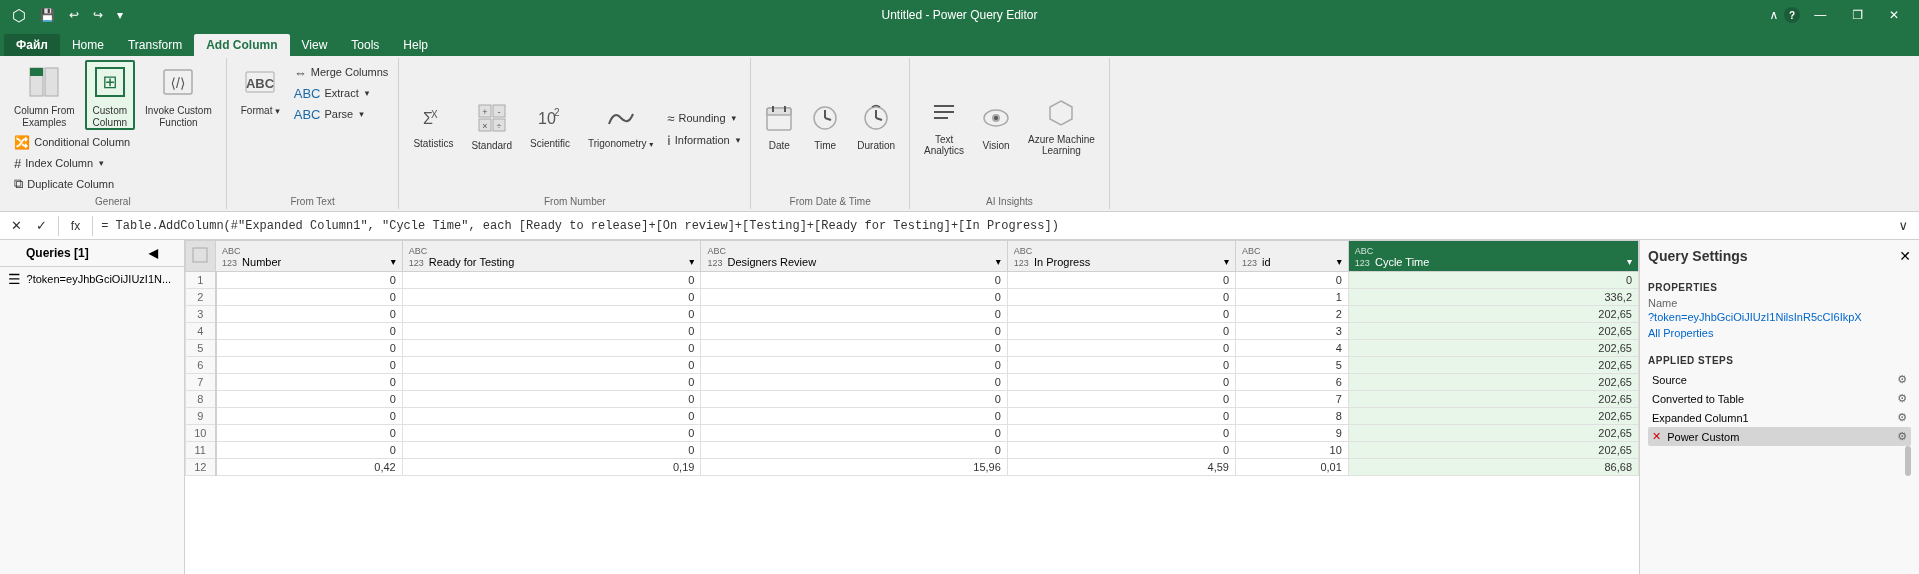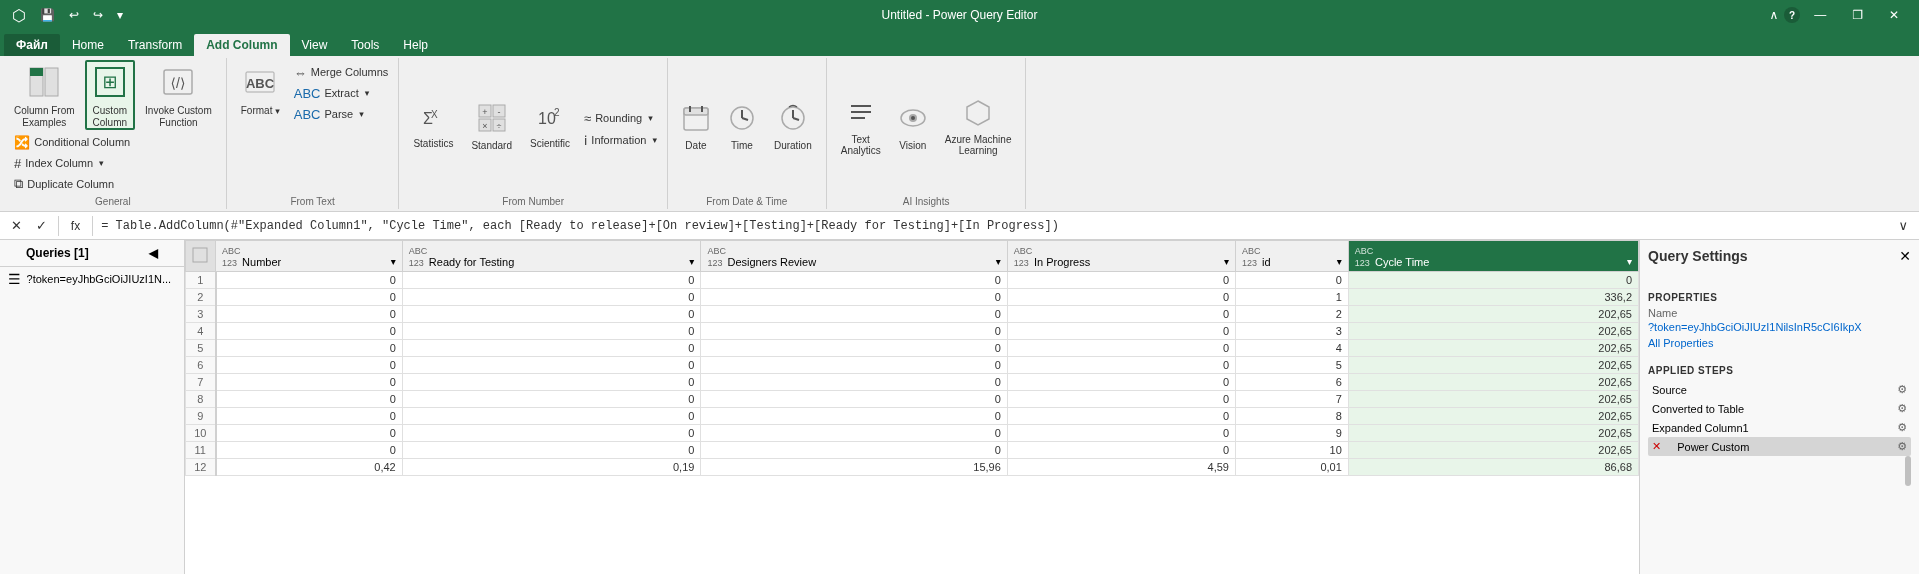--- a/index.html
+++ b/index.html
@@ -256,21 +256,21 @@
       background: #f8f8f8;
       border-left: 1px solid #d0d0d0;
       display: flex;
       flex-direction: column;
       padding: 8px;
     }
     .right-panel-header {
       display: flex;
       justify-content: space-between;
       align-items: center;
-      margin-bottom: 20px;
+      margin-bottom: 10px;
     }
     .right-panel-title { font-size: 14px; font-weight: 600; color: #333; }
     .section-title {
       font-size: 10px;
       font-weight: 700;
       color: #333;
       text-transform: uppercase;
       letter-spacing: 0.5px;
       margin: 8px 0 4px 0;
     }
@@ -287,21 +287,21 @@
       color: #0066cc;
       cursor: pointer;
       margin-bottom: 8px;
     }
     .step-item {
       display: flex;
       align-items: center;
       padding: 3px 4px;
       cursor: pointer;
       border-radius: 2px;
-      gap: 16px;
+      gap: 6px;
       font-size: 11px;
     }
     .step-item.active { background: #d0d0d0; }
     .step-gear { color: #666; font-size: 11px; margin-left: auto; }
     .step-error { color: #cc0000; font-size: 11px; }
     .scrollbar-area { flex: 1; position: relative; }
     .mini-scrollbar {
       position: absolute;
       right: 0;
       top: 0;
@@ -469,20 +469,28 @@
         <div>Standard</div>
       </div>
       <div class="ribbon-btn-medium">
         <div class="btn-icon">
           <svg width="28" height="24" viewBox="0 0 28 24">
               <text x="2" y="18" font-size="16" fill="#555">10</text>
               <text x="18" y="10" font-size="10" fill="#555">2</text>
             </svg>
         </div>
         <div>Scientific</div>
+      </div>
+      <div class="ribbon-btn-medium">
+        <div class="btn-icon">
+          <svg width="28" height="24" viewBox="0 0 28 24">
+              <path d="M2 18 Q7 4 14 12 Q21 20 26 8" stroke="#555" stroke-width="2" fill="none"></path>
+            </svg>
+        </div>
+        <div>Trigonometry <span style="font-size:8px;">▾</span></div>
       </div>
       <div class="ribbon-column" style="gap:2px; justify-content:flex-start; padding-top:4px;">
         <div class="ribbon-btn-small">
           <span class="btn-icon-sm">≈</span>
           <span>Rounding</span>
           <span class="ribbon-dropdown-arrow">▾</span>
         </div>
         <div class="ribbon-btn-small">
           <span class="btn-icon-sm">ℹ</span>
           <span>Information</span>

